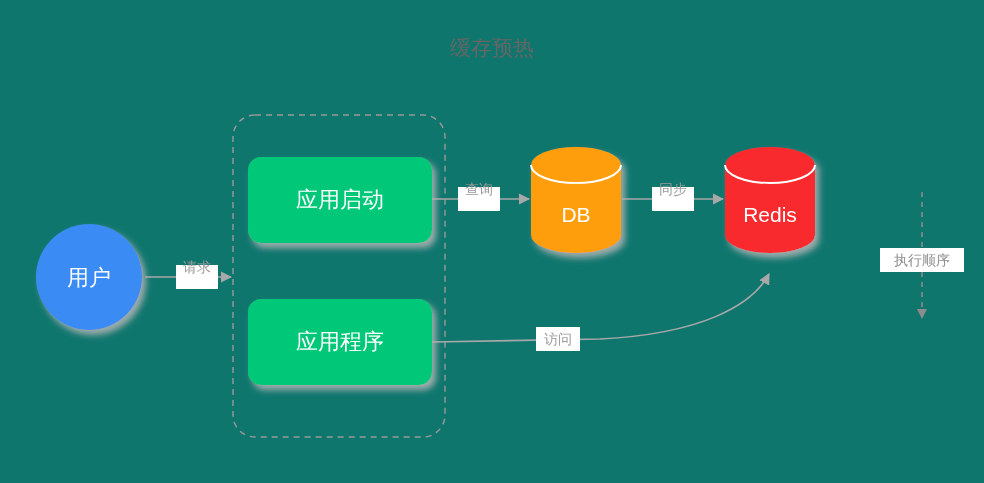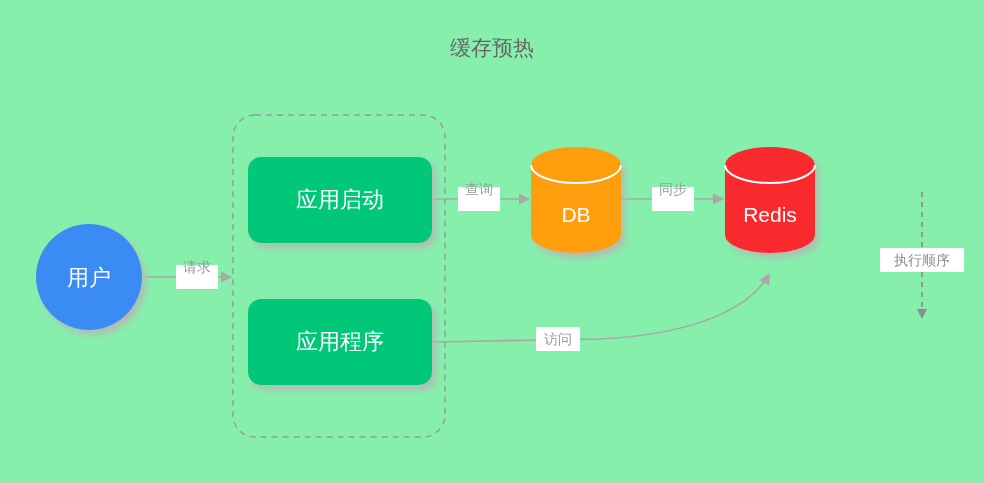--- a/index.html
+++ b/index.html
@@ -7,21 +7,21 @@
     padding: 0;
     background: #ffffff;
   }
   body {
     font-family: "Liberation Sans", "DejaVu Sans", sans-serif;
   }
   #canvas {
     position: relative;
     width: 984px;
     height: 483px;
-    background: #86efac;
+    background: #0f766e;
     overflow: hidden;
   }
   #diagram-svg {
     position: absolute;
     left: 0;
     top: 0;
     width: 984px;
     height: 483px;
   }
   .title-text {

